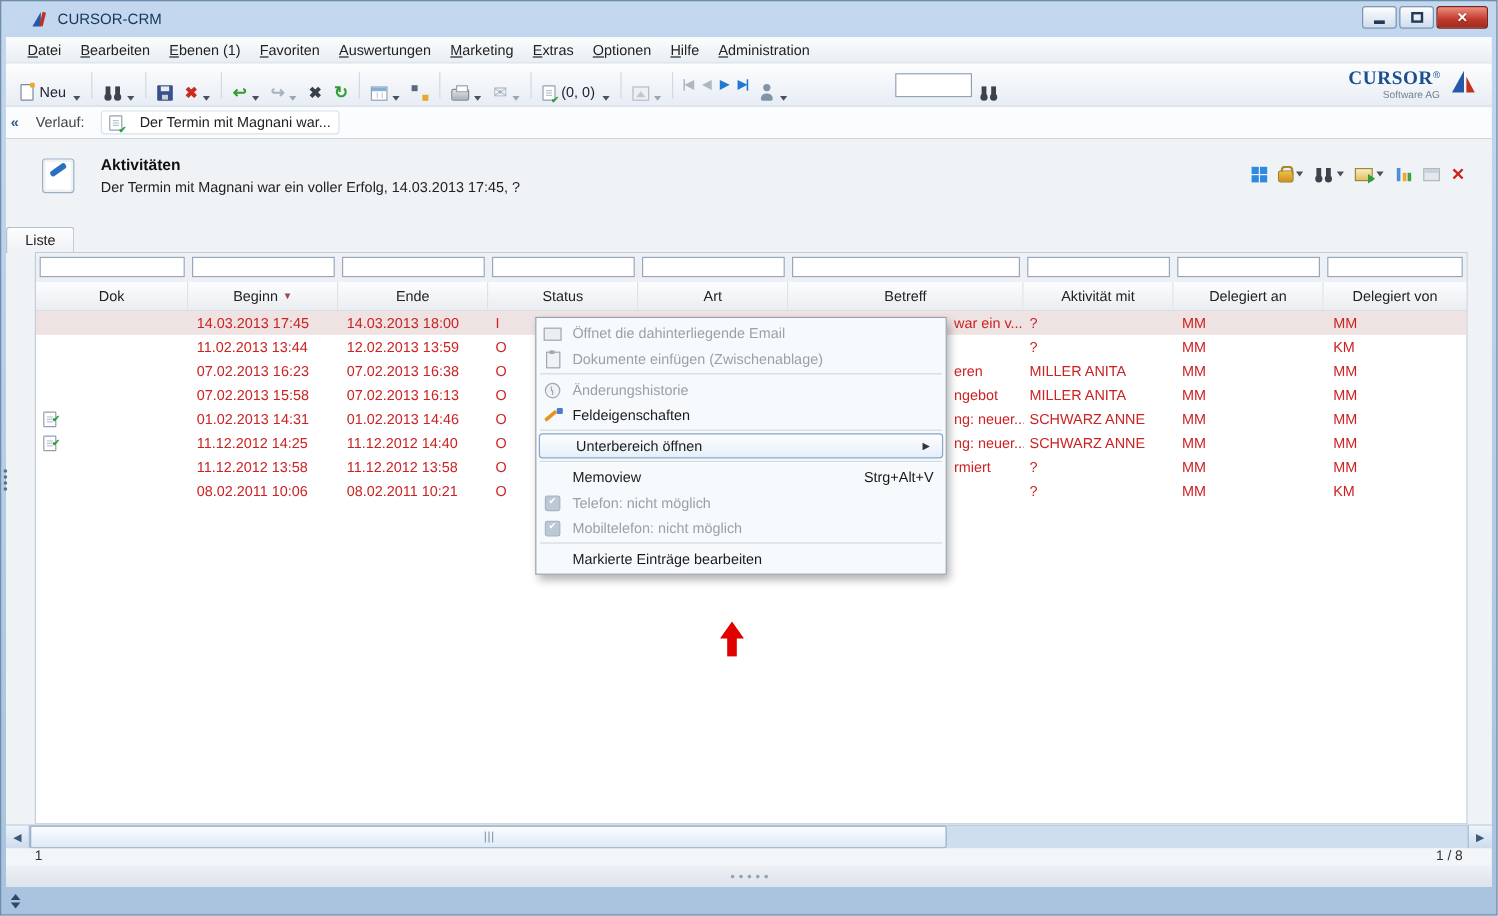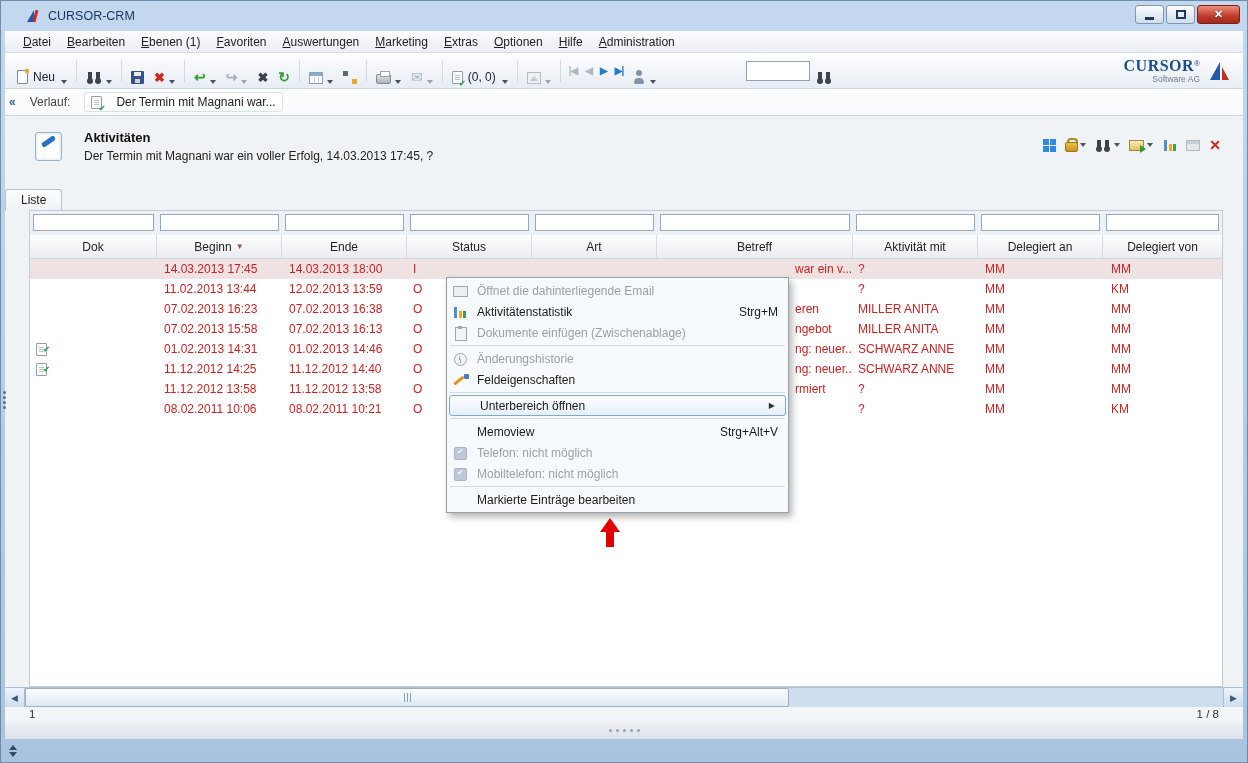--- a/index.html
+++ b/index.html
@@ -38,21 +38,21 @@
   .glyph{display:inline-block;line-height:1}
   .g-red{color:#cc2a1f;font-weight:bold;font-size:13px}
   .g-dark{color:#3a4048;font-weight:bold;font-size:13px}
   .g-green{color:#2f9e2f;font-weight:bold;font-size:14px}
   .g-gray{color:#a8b2bc;font-weight:bold;font-size:14px}
   .g-mailgray{color:#a8b2bc;font-size:14px}
   .nav{font-size:10px;font-weight:bold;letter-spacing:-1px;padding:0 3px}
   .nav.gray{color:#aeb8c2}
   .nav.blue{color:#1f7ad0}
   .tsearch{width:64px;height:20px;border:1px solid #8fa3b8;background:#fff;padding:0 4px;font:inherit;margin-left:84px}
-  .brand{margin-left:auto;display:flex;align-items:center;gap:7px;padding-right:4px}
+  .brand{margin-left:auto;display:flex;align-items:flex-start;gap:7px;padding-right:4px}
   .brand-text{text-align:right;line-height:1.1}
   .brand-name{font-family:"Liberation Serif",serif;font-weight:bold;font-size:16px;color:#1c4f8e;letter-spacing:.5px}
   .brand-reg{font-size:8px;color:#1c4f8e;vertical-align:super}
   .brand-sub{font-size:8.5px;color:#74818f}
 
   
   .ico-page{width:11px;height:14px;background:#fff;border:1px solid #7a8aa0;border-radius:1px;position:relative}
   .ico-page::after{content:"";position:absolute;right:-2px;top:-2px;width:4px;height:4px;background:#f5a623;border-radius:1px}
   .ico-binoc{width:16px;height:13px;position:relative}
   .ico-binoc::after{content:"";position:absolute;left:2px;top:1px;width:4px;height:7px;background:#3c434b;box-shadow:8px 0 0 #3c434b}
@@ -140,21 +140,21 @@
   .sb-thumb{width:764px;flex:0 0 764px;background:linear-gradient(#fbfcfe,#dfe9f4);border:1px solid #9ab0c8;border-radius:2px;display:flex;align-items:center;justify-content:center;gap:2px;cursor:default}
   .sb-thumb i{width:1px;height:9px;background:#8aa0b8}
   .sb-rest{flex:1 1 auto}
 
   
   .statusbar{height:14px;flex:0 0 14px;background:#f3f6f9;display:flex;justify-content:space-between;align-items:center;padding:0 24px;font-size:11.5px;color:#333}
   .splitter{height:18px;flex:0 0 18px;background:linear-gradient(#eef1f5,#dde3ea);display:flex;align-items:center;justify-content:center;gap:4px}
   .splitter i{width:3px;height:3px;border-radius:50%;background:#94a2b0}
 
   
-  .context-menu{position:absolute;left:445px;top:276px;width:343px;background:#f7fafc;border:1px solid #98a2ac;box-shadow:3px 4px 7px rgba(0,0,0,.3);padding:2px 0;z-index:10}
+  .context-menu{position:absolute;left:445px;top:263px;width:343px;background:#f7fafc;border:1px solid #98a2ac;box-shadow:3px 4px 7px rgba(0,0,0,.3);padding:2px 0;z-index:10}
   .cm-item{height:21px;display:flex;align-items:center;padding:0 10px 0 4px;font-size:12px;color:#1a1a1a;cursor:default}
   .cm-item.disabled{color:#9aa1a9}
   .cm-item.highlighted{margin:0 2px;border:1px solid #84a7cc;border-radius:3px;background:linear-gradient(#fdfdfe,#e6eff9);height:21px}
   .cm-ico{width:20px;height:16px;flex:0 0 20px;position:relative;margin-right:6px}
   .cm-label{white-space:nowrap}
   .cm-shortcut{margin-left:auto;padding-left:20px}
   .cm-sub{margin-left:auto;font-size:8px;color:#333}
   .cm-sep{height:1px;background:#d4dae0;margin:2px 3px}
   .email-icon::before{content:"";position:absolute;left:2px;top:3px;width:13px;height:9px;border:1px solid #a0a8b0;background:#eceff2}
   .statistics-icon::before{content:"";position:absolute;left:3px;bottom:2px;width:3px;height:11px;background:#4a90d9}
@@ -510,25 +510,20 @@
         <i></i>
         <i></i>
       </div>
   </div>
 
   <div class="context-menu">
       <div class="cm-item disabled">
         <span class="cm-ico email-icon"></span>
         <span class="cm-label">Öffnet die dahinterliegende Email</span>
       </div>
-      <div class="cm-item">
-        <span class="cm-ico statistics-icon"></span>
-        <span class="cm-label">Aktivitätenstatistik</span>
-        <span class="cm-shortcut">Strg+M</span>
-      </div>
       <div class="cm-item disabled">
         <span class="cm-ico paste-icon"></span>
         <span class="cm-label">Dokumente einfügen (Zwischenablage)</span>
       </div>
       <div class="cm-sep"></div>
       <div class="cm-item disabled">
         <span class="cm-ico history-icon"></span>
         <span class="cm-label">Änderungshistorie</span>
       </div>
       <div class="cm-item">

